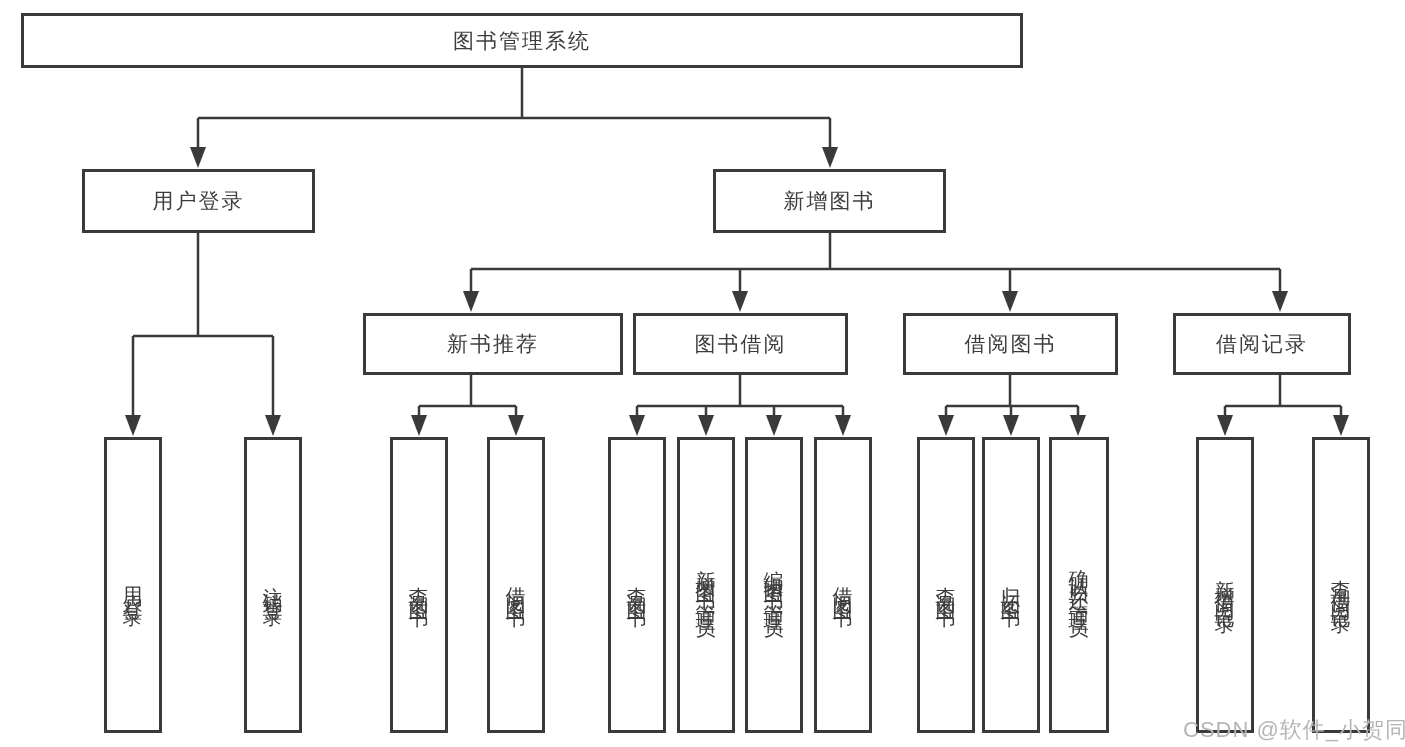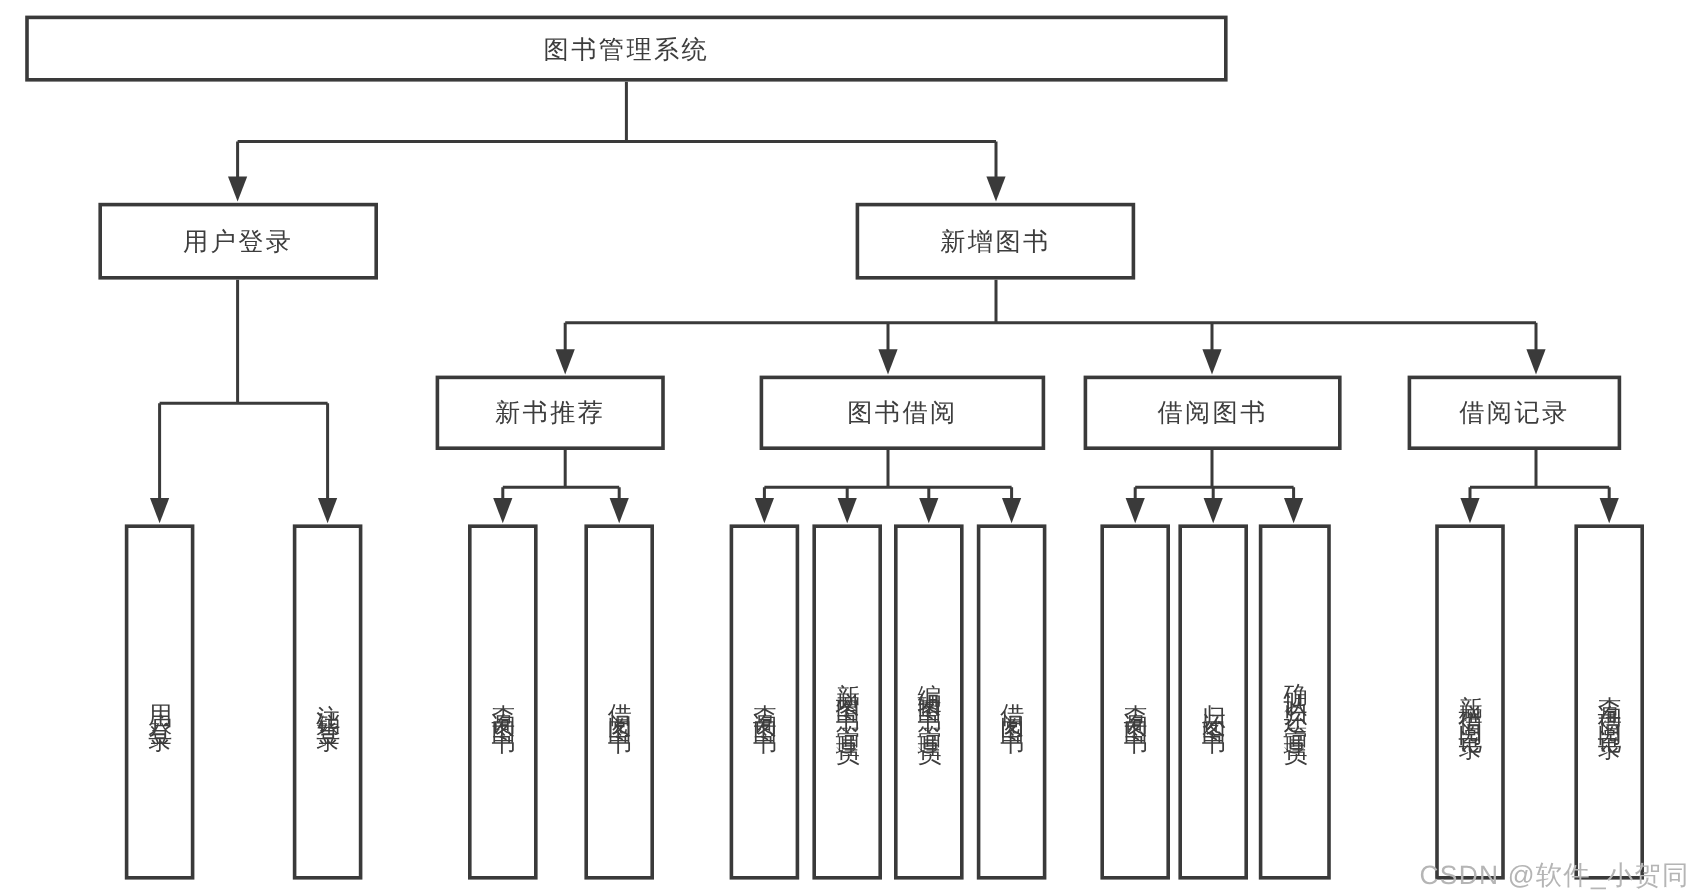--- a/index.html
+++ b/index.html
@@ -90,24 +90,24 @@
     <span class="hlabel">图书管理系统</span>
   </div>
 
   <div class="box lvl1" style="left:82px">
     <span class="hlabel">用户登录</span>
   </div>
   <div class="box lvl1" style="left:713px">
     <span class="hlabel">新增图书</span>
   </div>
 
-  <div class="box lvl2" style="left:363px;width:191px">
+  <div class="box lvl2" style="left:363px;width:260px">
     <span class="hlabel">新书推荐</span>
   </div>
-  <div class="box lvl2" style="left:633px;width:238px">
+  <div class="box lvl2" style="left:633px;width:215px">
     <span class="hlabel">图书借阅</span>
   </div>
   <div class="box lvl2" style="left:903px;width:215px">
     <span class="hlabel">借阅图书</span>
   </div>
   <div class="box lvl2" style="left:1173px;width:178px">
     <span class="hlabel">借阅记录</span>
   </div>
 
   <div class="box leaf" style="left:104px">

